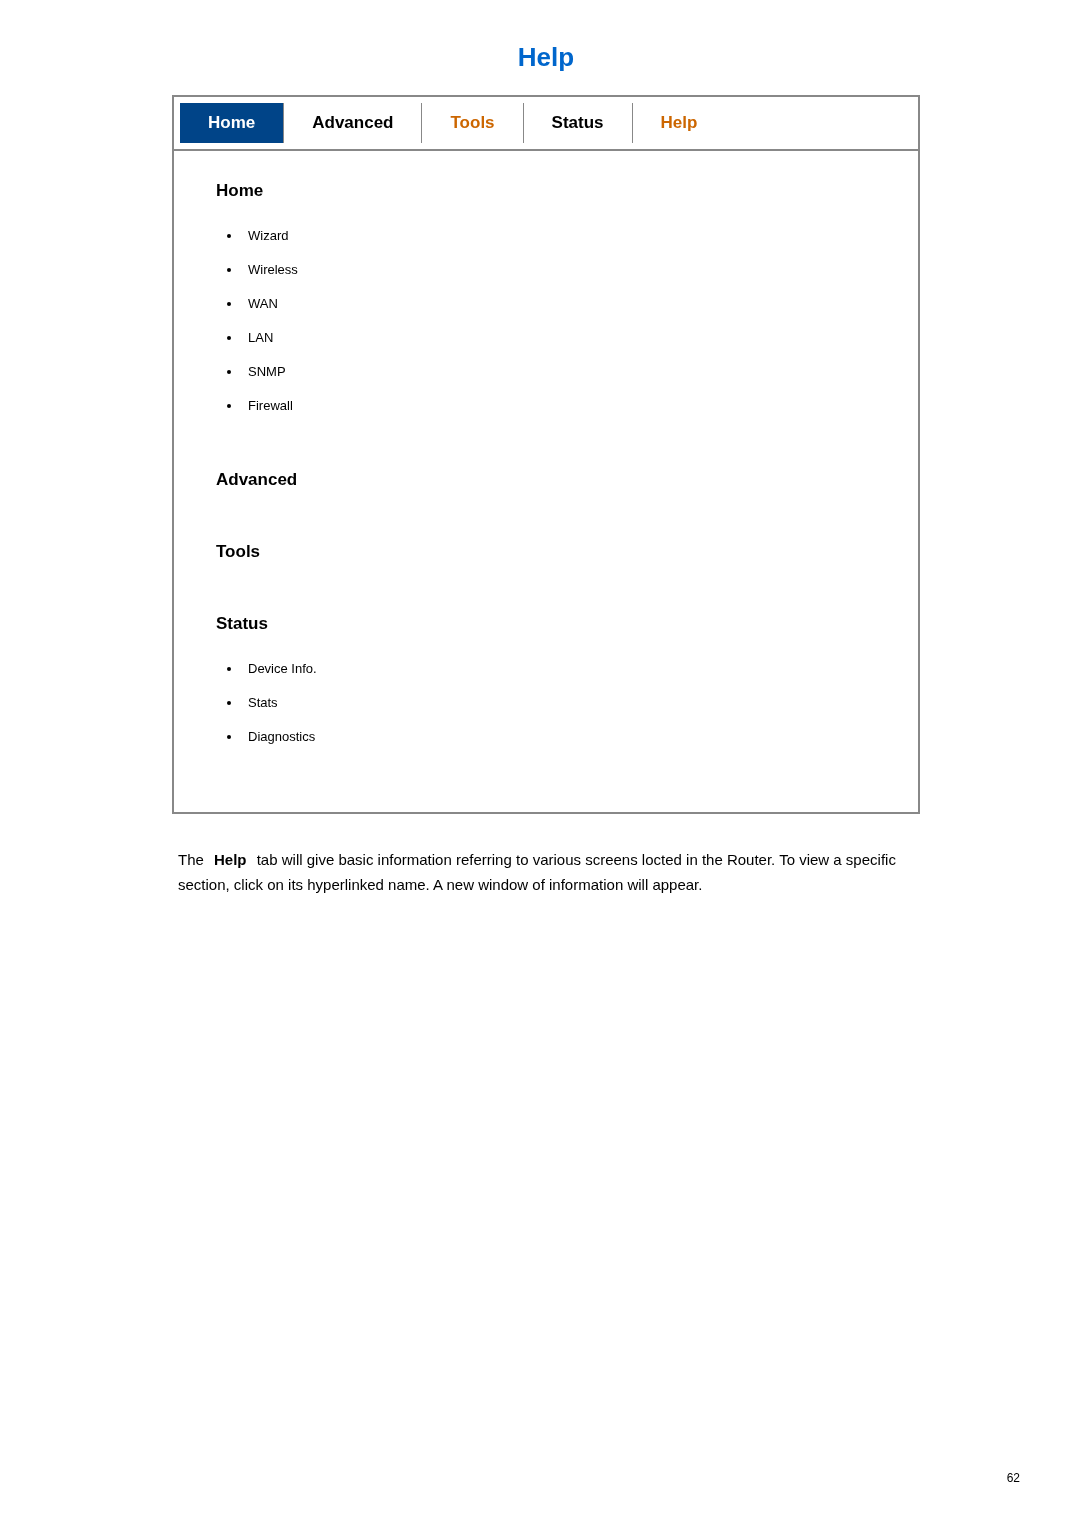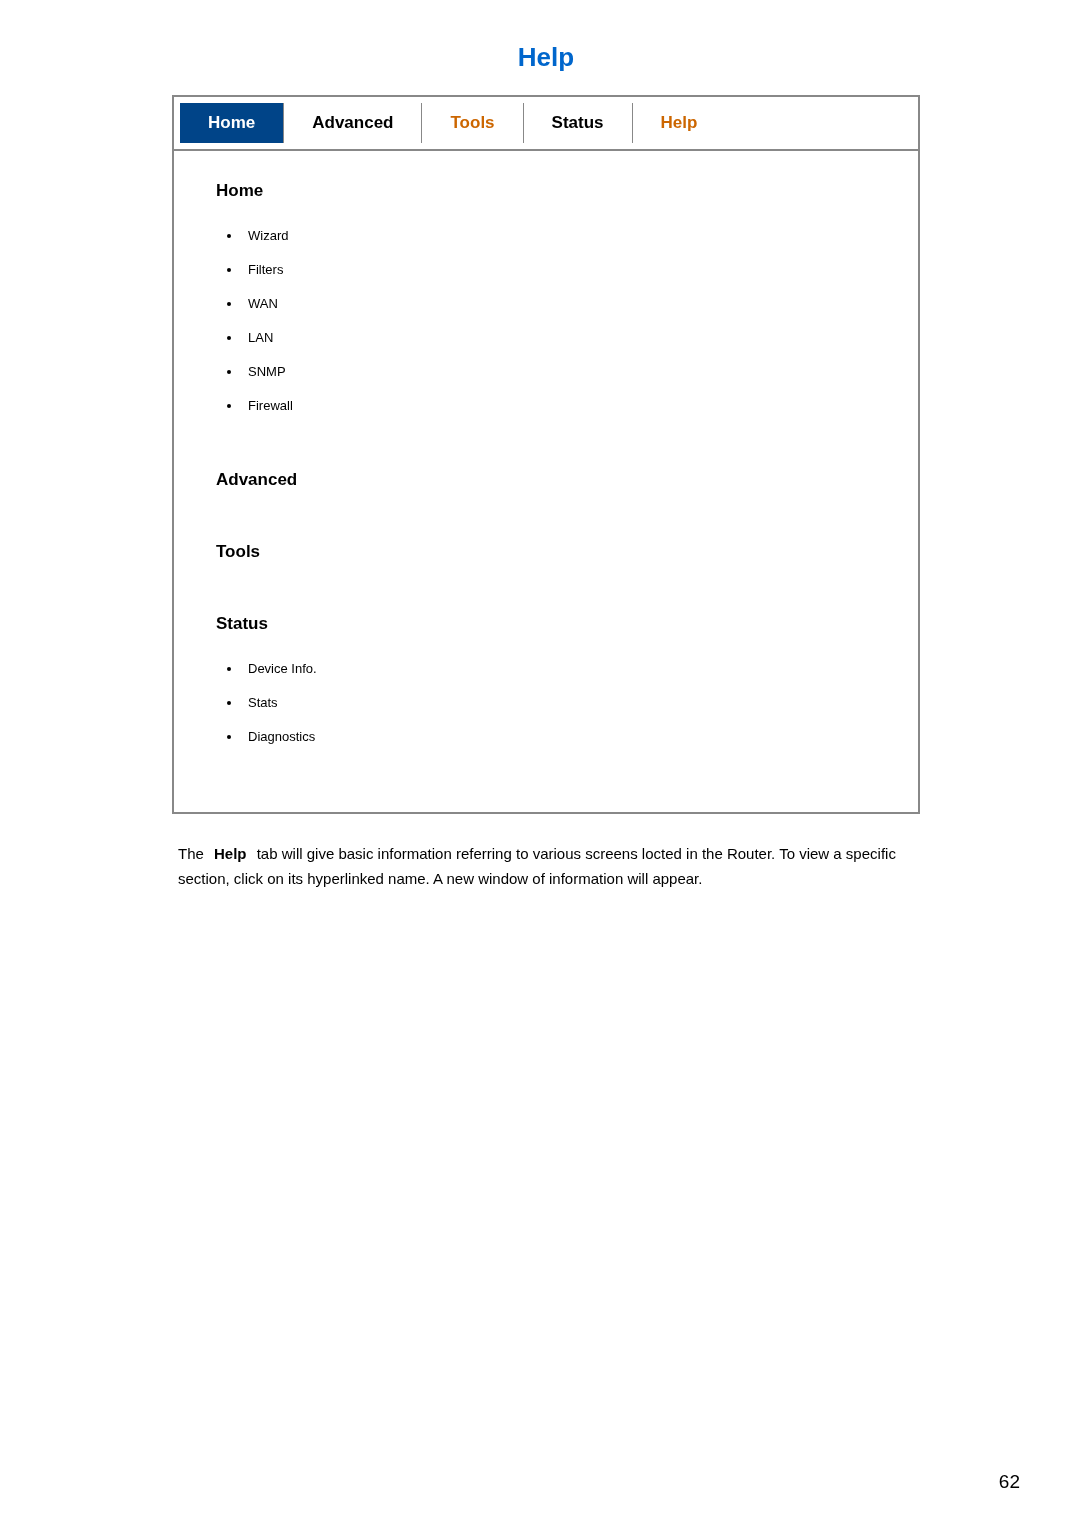--- a/index.html
+++ b/index.html
@@ -98,36 +98,36 @@
       padding-left: 32px;
     }
 
     .section ul li {
       font-size: 13px;
       color: #000000;
       line-height: 1.7;
     }
 
     .description-text {
-      margin-top: 22px;
+      margin-top: 28px;
       font-size: 15px;
       color: #000000;
       line-height: 1.65;
       width: 760px;
     }
 
     .description-text strong {
       font-weight: bold;
     }
 
     .page-number {
       position: absolute;
-      bottom: 36px;
+      bottom: 44px;
       right: 60px;
-      font-size: 19px;
+      font-size: 12px;
       color: #000000;
     }
   </style>
 </head>
 <body>
 
 <div class="page-title">Help</div>
 
 <div class="main-container">
 
@@ -138,21 +138,21 @@
     <div class="nav-item status">Status</div>
     <div class="nav-item help">Help</div>
   </div>
 
   <div class="content-box">
 
     <div class="section">
       <div class="section-title">Home</div>
       <ul>
         <li>Wizard</li>
-        <li>Filters</li>
+        <li>Wireless</li>
         <li>WAN</li>
         <li>LAN</li>
         <li>SNMP</li>
         <li>Firewall</li>
       </ul>
     </div>
 
     <div class="section">
       <div class="section-title">Advanced</div>
     </div>

